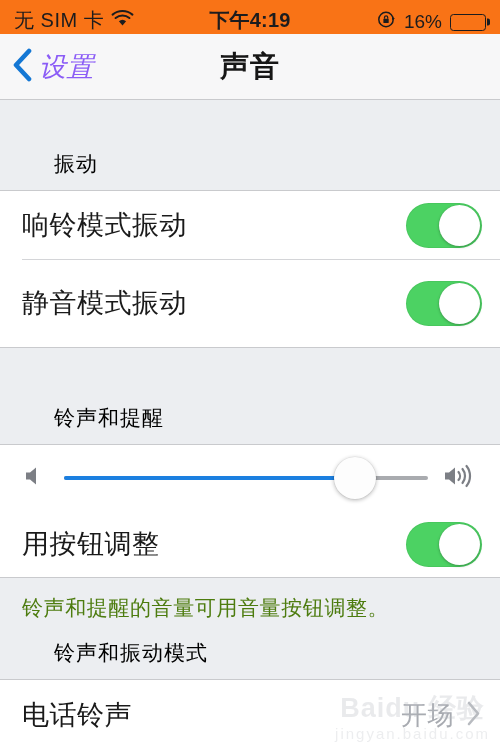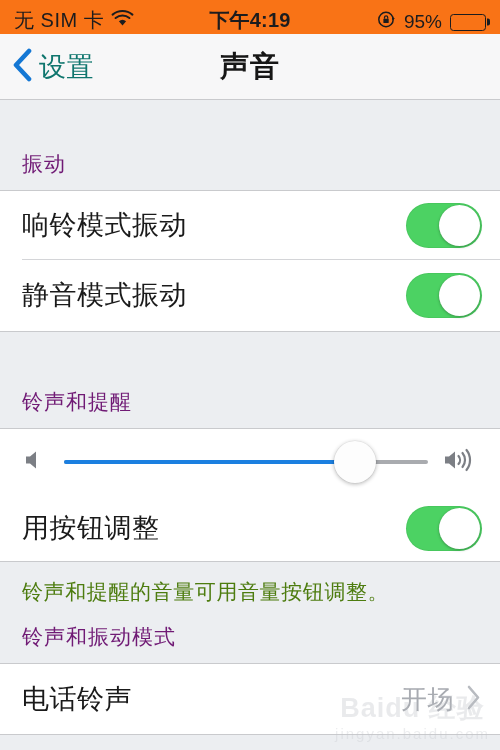--- a/index.html
+++ b/index.html
@@ -101,22 +101,23 @@
     display: flex;
     align-items: center;
     gap: 7px;
     padding-left: 12px;
     cursor: pointer;
     z-index: 2;
   }
   .chev-back { display: block; }
   .nav-back-label {
     font-size: 27px;
-    color: #0f766e;
+    color: #8b5cf6;
     letter-spacing: 0.5px;
+    font-style: italic;
   }
   .nav-title {
     position: absolute;
     left: 0; right: 0;
     text-align: center;
     font-size: 29px;
     font-weight: 700;
     color: #161616;
     letter-spacing: 1px;
     pointer-events: none;
@@ -127,23 +128,24 @@
     position: relative;
     height: 650px;
     background: #eceef1;
   }
 
   .group-header {
     display: flex;
     align-items: flex-end;
     padding: 0 18px 12px 22px;
     font-size: 21px;
-    color: #701a75;
+    color: #000000;
     letter-spacing: 1px;
     height: 100%;
+    margin-left: 32px;
   }
 
   .gap { background: #eceef1; }
 
   .cell-group {
     background: #14b8a6;
     border-top: 1px solid #c9cacd;
     border-bottom: 1px solid #c9cacd;
   }
 
@@ -298,21 +300,21 @@
 
     <div class="status-right">
       <span class="rot-lock-icon">
         <svg width="19" height="19" viewBox="0 0 19 19">
           <circle cx="9" cy="9.5" r="7.2" fill="none" stroke="#1c1c1e" stroke-width="1.5"></circle>
           <rect x="6.4" y="8.8" width="5.3" height="4.3" rx="0.7" fill="#1c1c1e"></rect>
           <path d="M7.5 8.8 V7.5 a1.6 1.6 0 0 1 3.2 0 V8.8" fill="none" stroke="#1c1c1e" stroke-width="1.3"></path>
           <path d="M15 7.2 l3 1.3 -3 1.4 z" fill="#1c1c1e"></path>
         </svg>
       </span>
-      <span>95%</span>
+      <span>16%</span>
       <span class="battery">
         <span class="battery-fill" style="width: 100%;"></span>
       </span>
     </div>
   </div>
 
   <div class="nav-bar">
     <div class="nav-back">
       <span class="chev-back">
         <svg width="20" height="34" viewBox="0 0 20 34">
@@ -332,21 +334,21 @@
 
     <div class="cell-group">
       <div class="cell" style="height:68px;">
         <span class="cell-title">响铃模式振动</span>
         <div class="cell-right">
           <div class="toggle">
             <div class="knob"></div>
           </div>
         </div>
       </div>
-      <div class="cell" style="height:72px;gap:40px;">
+      <div class="cell" style="height:88px;gap:40px;">
         <span class="cell-title">静音模式振动</span>
         <div class="cell-right">
           <div class="toggle">
             <div class="knob"></div>
           </div>
         </div>
       </div>
     </div>
 
     <div class="gap" style="height:96px;">

